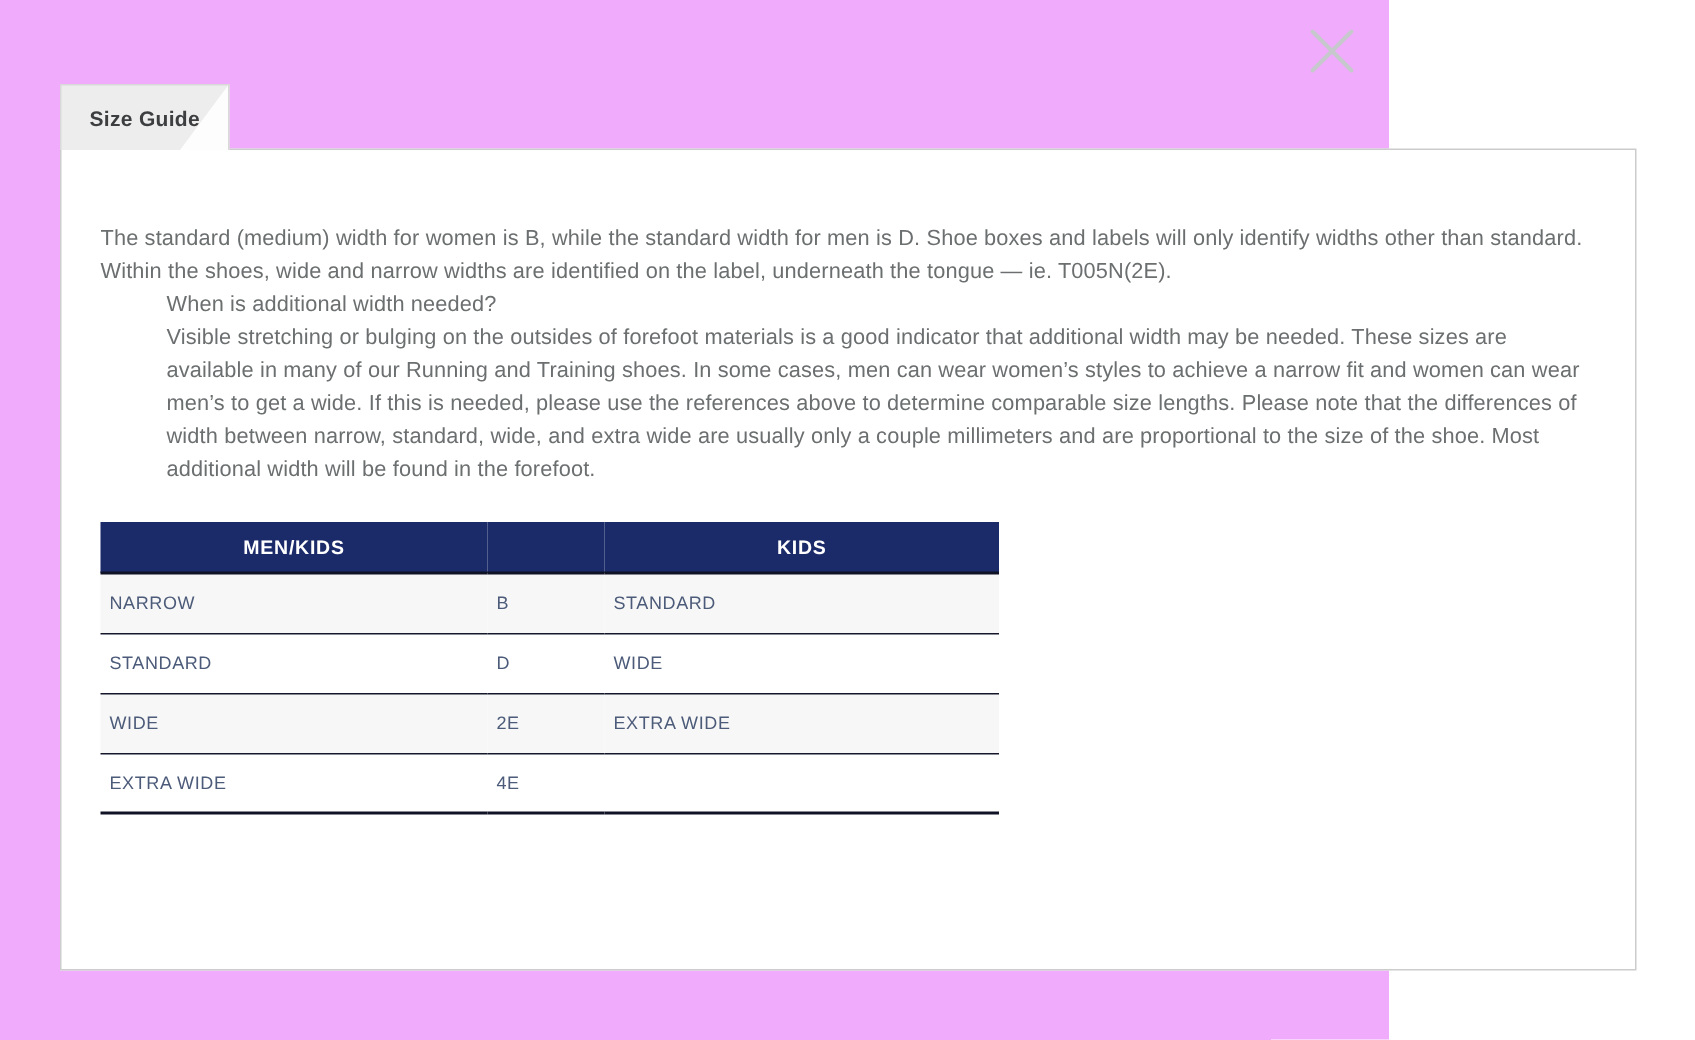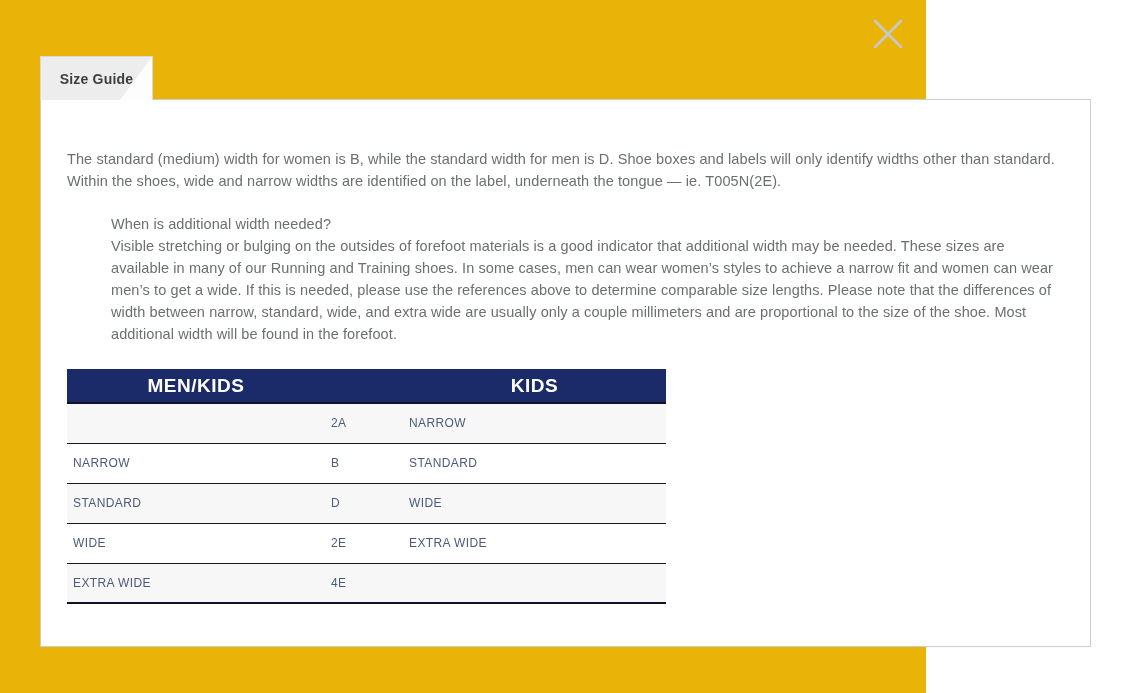--- a/index.html
+++ b/index.html
@@ -4,21 +4,21 @@
 <style>
   * { margin: 0; padding: 0; box-sizing: border-box; }
   html, body { background: #fff; }
   body {
     width: 1130px; height: 693px;
     font-family: "Liberation Sans", sans-serif;
     position: relative;
     overflow: hidden;
   }
 
-  .screen { position: relative; width: 926px; height: 693px; background: #eab308; }
+  .screen { position: relative; width: 926px; height: 693px; background: #f0abfc; }
 
   
   .close-btn {
     position: absolute; top: 14px; right: 18px;
     width: 40px; height: 40px;
     background: transparent; border: none; cursor: pointer;
     display: flex; align-items: center; justify-content: center;
   }
 
   
@@ -56,37 +56,37 @@
     width: 1051px; height: 548px;
     background: #fff;
     border: 1px solid #cccccc;
     padding: 48px 26px 0 26px;
     z-index: 1;
   }
   .panel p {
     font-size: 14.5px; line-height: 22px; color: #6c6f70;
     letter-spacing: 0.1px;
   }
-  .para-intro { margin-bottom: 21px; }
+  .para-intro { }
   .para-additional { margin-bottom: 24px; margin-left: 44px; }
 
   
   .width-table {
     border-collapse: collapse;
     width: 599px;
     table-layout: fixed;
   }
   .width-table col.c1 { width: 258px; }
   .width-table col.c2 { width: 78px; }
   .width-table col.c3 { width: 263px; }
   .width-table thead th {
     background: #1b2a69;
     color: #ffffff;
     height: 34px;
-    font-size: 19px; font-weight: bold;
+    font-size: 13px; font-weight: bold;
     letter-spacing: 0.5px;
     text-align: center;
   }
   .width-table thead tr { border-bottom: 2px solid #101225; }
   .width-table tbody td {
     height: 40px;
     font-size: 12px;
     color: #4c5b79;
     letter-spacing: 0.4px;
     padding-left: 6px;
@@ -129,25 +129,20 @@
         </colgroup>
       <thead>
         <tr>
           <th>MEN/KIDS</th>
           <th></th>
           <th>KIDS</th>
         </tr>
       </thead>
       <tbody id="width-rows">
           <tr>
-            <td></td>
-            <td>2A</td>
-            <td>NARROW</td>
-          </tr>
-          <tr>
             <td>NARROW</td>
             <td>B</td>
             <td>STANDARD</td>
           </tr>
           <tr>
             <td>STANDARD</td>
             <td>D</td>
             <td>WIDE</td>
           </tr>
           <tr>

